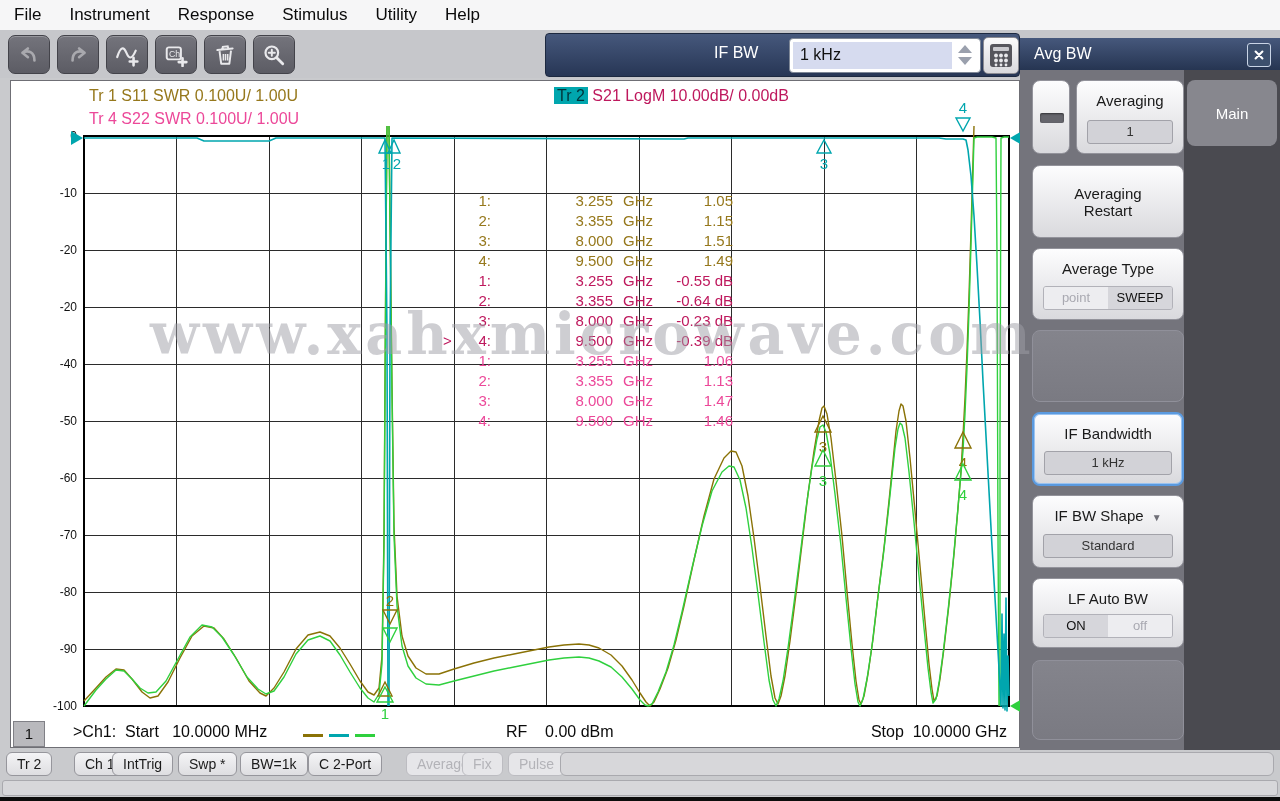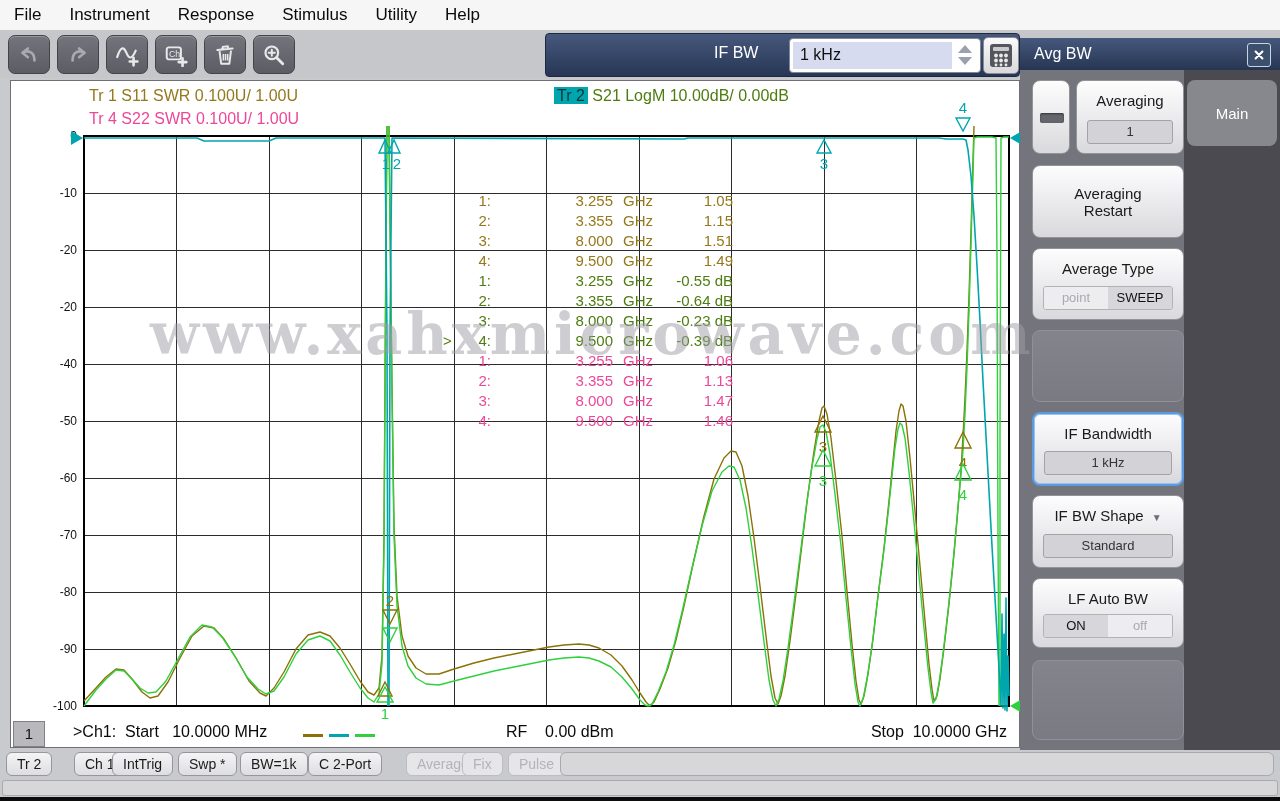--- a/index.html
+++ b/index.html
@@ -24,21 +24,21 @@
   .spin-arrows{position:absolute;right:4px;top:3px;width:22px;height:26px;display:flex;flex-direction:column;
                align-items:center;justify-content:space-between;padding:3px 0;box-sizing:border-box;}
   .arr-up{width:0;height:0;border-left:7px solid transparent;border-right:7px solid transparent;border-bottom:8px solid #9aa0ad;}
   .arr-dn{width:0;height:0;border-left:7px solid transparent;border-right:7px solid transparent;border-top:8px solid #9aa0ad;}
   .keypadbtn{position:absolute;left:437px;top:3px;width:34px;height:35px;border-radius:5px;
              background:linear-gradient(#fafafb,#d9d9dd);border:1px solid #8b8b92;
              display:flex;align-items:center;justify-content:center;}
   
   #plot-panel{position:absolute;left:10px;top:80px;width:1010px;height:668px;background:#fff;border:1px solid #6f6f75;box-sizing:border-box;}
   .tr-label{position:absolute;font-size:16px;white-space:pre;}
-  .c1{color:#96781c;} .c2{color:#4d7c0f;} .c4{color:#ec4899;}
+  .c1{color:#96781c;} .c2{color:#be185d;} .c4{color:#ec4899;}
   .tr2-chip{background:#00a6ae;color:#00343a;padding:0 3px;}
   .ylab{position:absolute;width:56px;text-align:right;font-size:12px;color:#111;height:18px;line-height:18px;}
   
   #marker-table{position:absolute;left:432px;top:110px;font-size:15px;}
   .mrow{display:flex;height:20px;line-height:20px;white-space:pre;}
   .mrow .pre{width:14px;text-align:left;}
   .mrow .num{width:34px;text-align:right;}
   .mrow .freq{width:122px;text-align:right;}
   .mrow .unit{width:44px;text-align:left;padding-left:10px;box-sizing:border-box;}
   .mrow .val{width:76px;text-align:right;}

